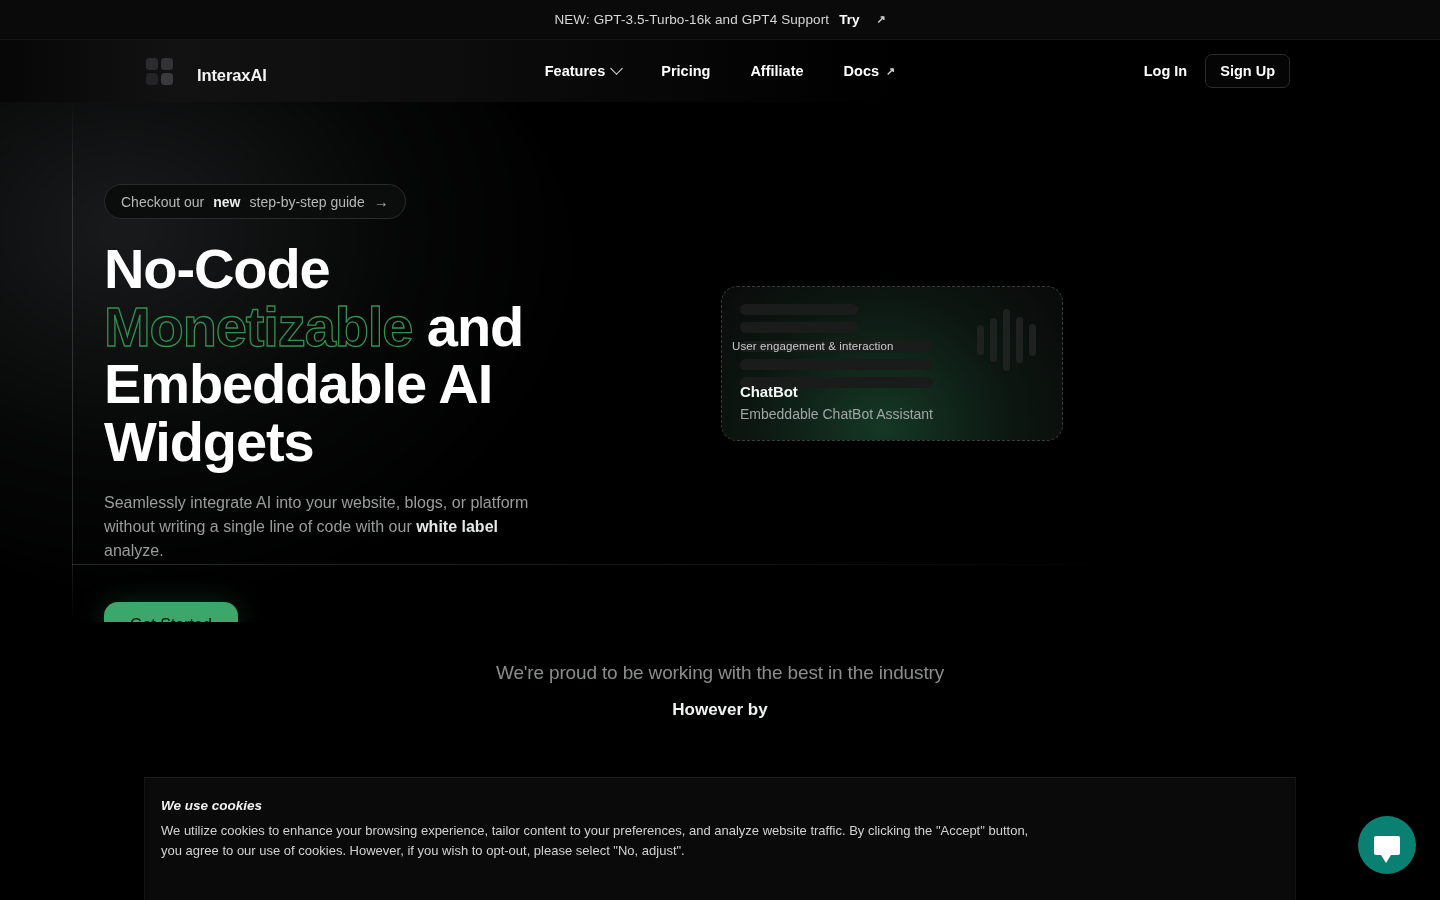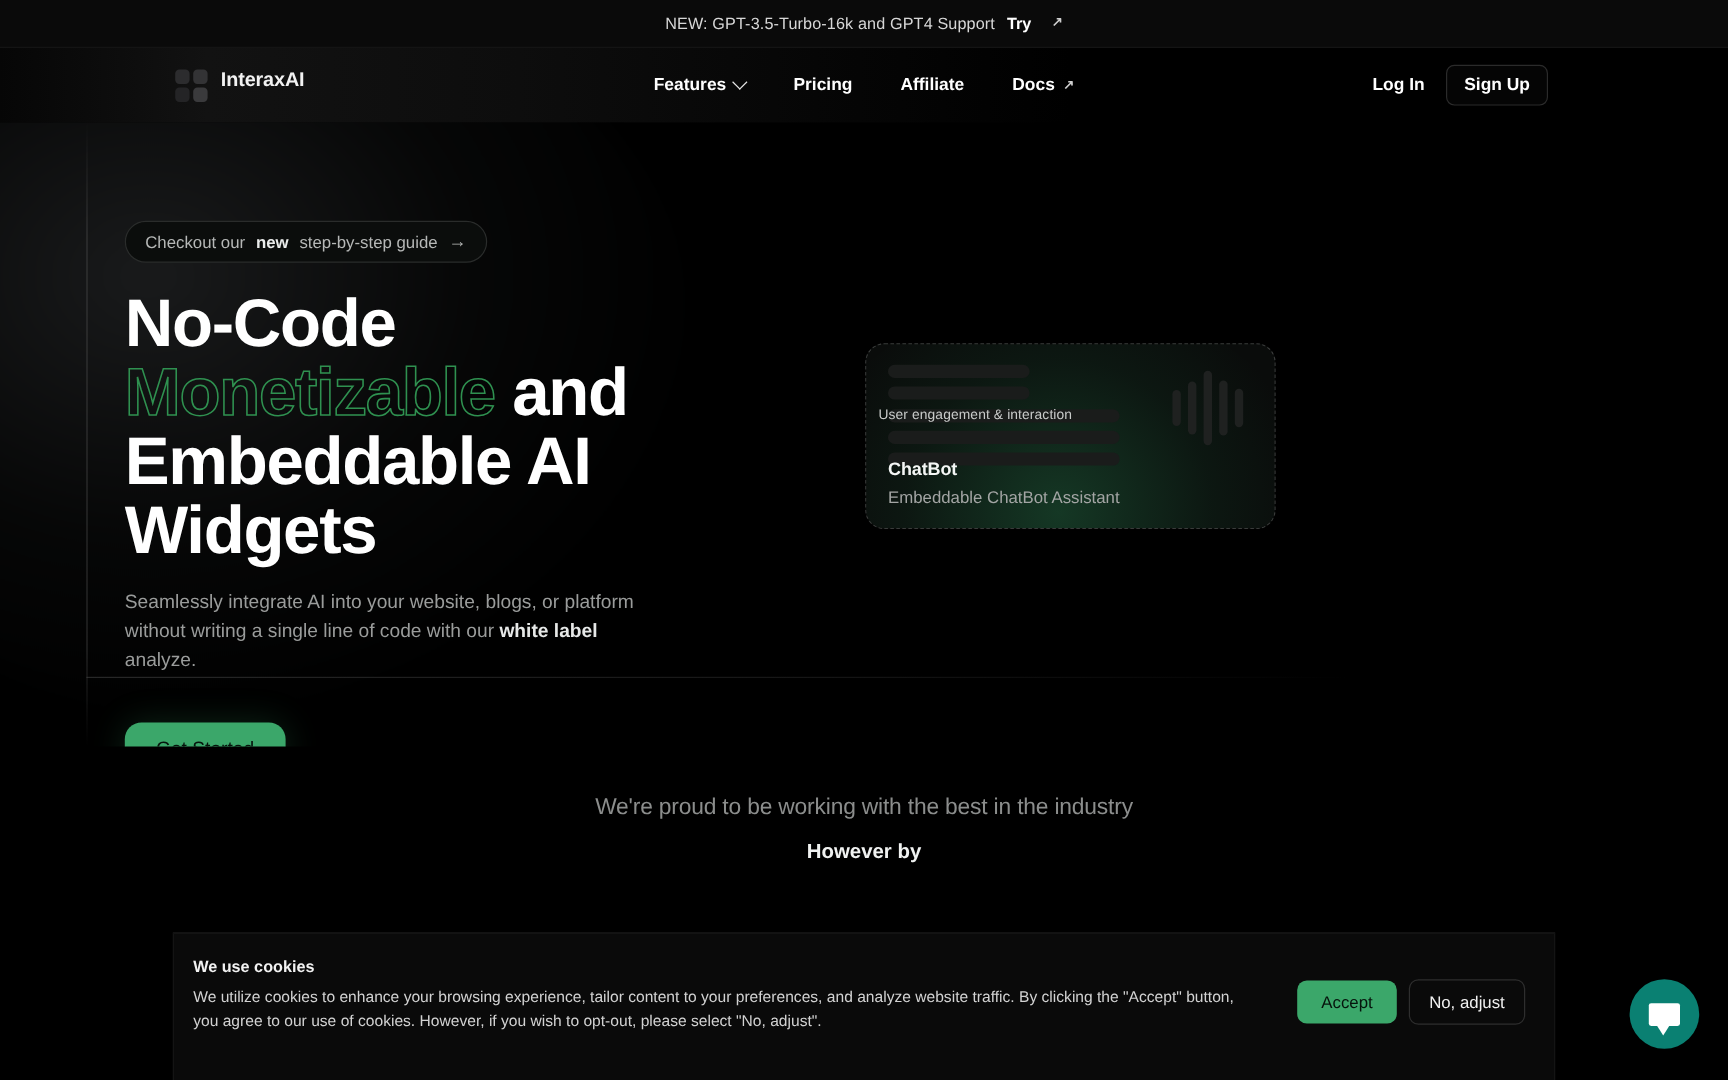--- a/index.html
+++ b/index.html
@@ -31,21 +31,21 @@
 
   
   header {
     position: relative;
     height: 62px;
     display: flex;
     align-items: center;
     padding: 0 150px 0 146px;
     background: linear-gradient(90deg,#060606 0%, #121212 12%, #0d0d0d 30%, #000000 62%);
   }
-  .brand { display: flex; align-items: flex-start; gap: 11px; cursor: pointer; }
+  .brand { display: flex; align-items: flex-end; gap: 24px; cursor: pointer; }
   .logo-grid {
     width: 27px; height: 27px;
     display: grid; grid-template-columns: 12px 12px; grid-template-rows: 12px 12px;
     gap: 3px;
   }
   .logo-sq { background: #2c2c2e; border-radius: 3.5px; }
   .logo-sq.tr { background: #333335; }
   .logo-sq.bl { background: #242426; }
   .logo-sq.br { background: #3a3a3c; }
   .brand-name { font-size: 16.5px; font-weight: 700; color: #f2f2f2; letter-spacing: -.1px; }
@@ -173,21 +173,21 @@
 
   
   .cookie {
     position: absolute; left: 144px; top: 777px; width: 1152px; height: 123px;
     background: #0a0a0a; border-top: 1px solid #1c1c1c;
     border-left: 1px solid #141414; border-right: 1px solid #141414;
     padding: 20px 24px 0 16px;
     display: flex; align-items: flex-start; gap: 24px;
   }
   .cookie-text { flex: 1; }
-  .cookie-title { font-size: 13.5px; font-weight: 700; color: #f2f2f2; }
+  .cookie-title { font-size: 13.5px; font-weight: 700; color: #f2f2f2; font-style: italic; }
   .cookie-body { margin-top: 8px; font-size: 13px; line-height: 1.55; color: #d2d2d2; max-width: 880px; }
   .cookie-actions { display: flex; align-items: center; gap: 10px; margin-top: 18px; }
   .btn-accept {
     background: #3ba76a; color: #06130c; border: none; border-radius: 8px;
     font-size: 14px; padding: 10px 20px; cursor: pointer; font-family: "Liberation Sans", sans-serif;
   }
   .btn-adjust {
     background: #0a0a0a; color: #f0f0f0; border: 1px solid #2e2e2e; border-radius: 8px;
     font-size: 14px; padding: 10px 16px; cursor: pointer; font-family: "Liberation Sans", sans-serif;
   }
@@ -291,21 +291,17 @@
 <section class="partners">
   <div class="partners-head">We're proud to be working with the best in the industry</div>
   <div class="partners-sub">However by</div>
 </section>
 
 <div class="cookie">
   <div class="cookie-text">
     <div class="cookie-title">We use cookies</div>
     <div class="cookie-body">We utilize cookies to enhance your browsing experience, tailor content to your preferences, and analyze website traffic. By clicking the "Accept" button, you agree to our use of cookies. However, if you wish to opt-out, please select "No, adjust".</div>
   </div>
-  <div class="cookie-actions">
-    <button class="btn-accept">Accept</button>
-    <button class="btn-adjust">No, adjust</button>
-  </div>
 </div>
 
 <button class="chat-fab">
   <span class="bubble"></span>
 </button>
 
 </body></html>

